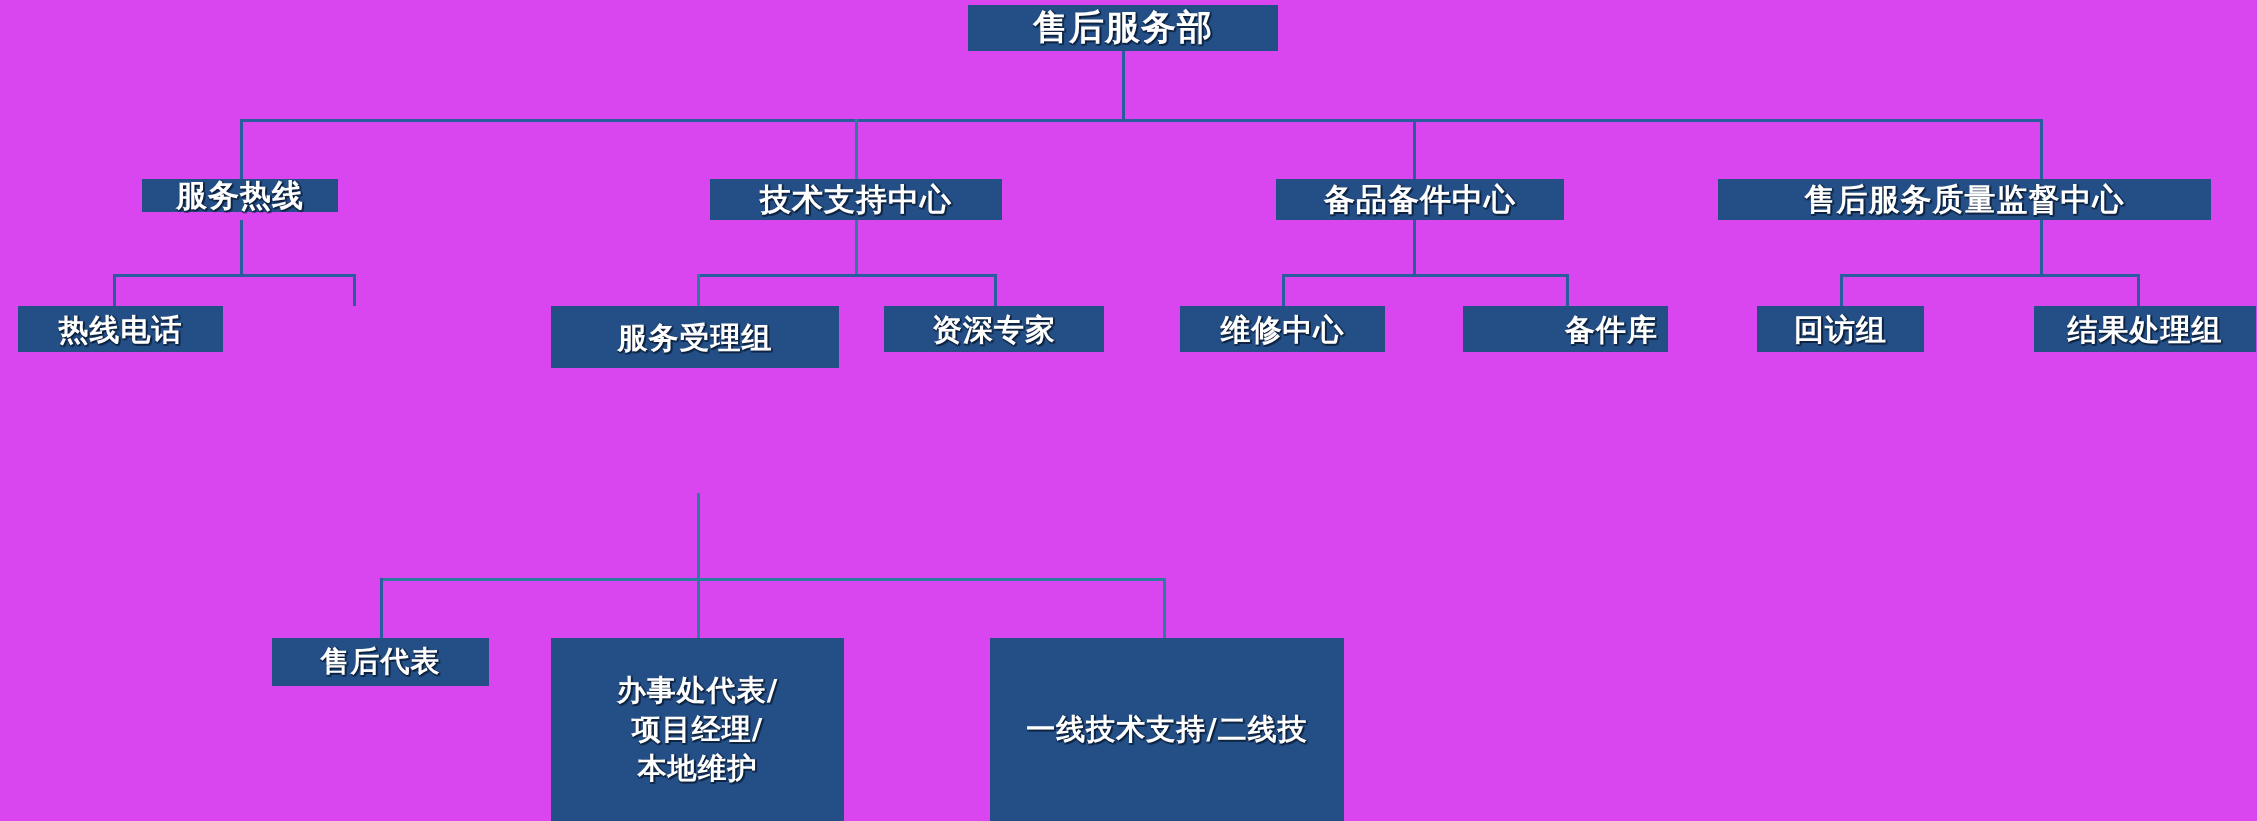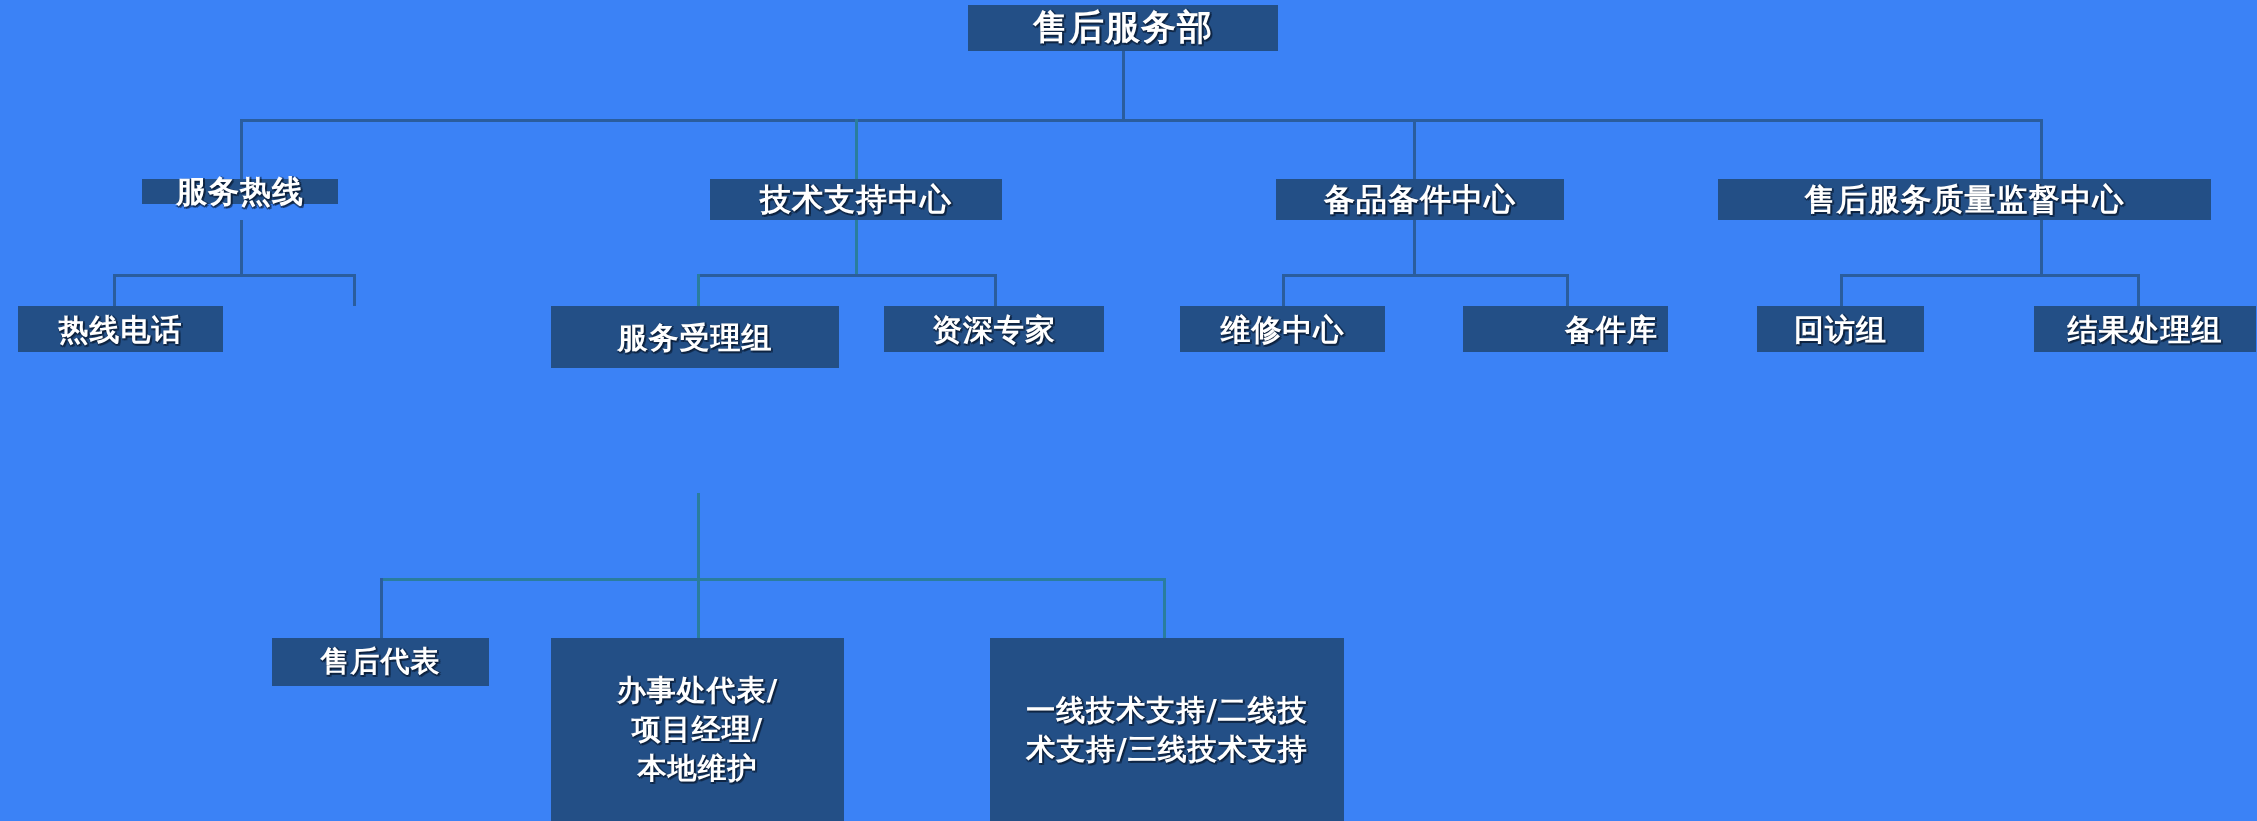--- a/index.html
+++ b/index.html
@@ -4,21 +4,21 @@
 <title>org-chart</title>
 <style>
   html,body{margin:0;padding:0;background:#000;}
   body{
     font-family:"DejaVu Sans","Liberation Sans",sans-serif;
   }
   #stage{
     position:relative;
     width:2257px;
     height:821px;
-    background:#3b82f6;
+    background:#d946ef;
     overflow:hidden;
   }
   
   .node{
     position:absolute;
     box-sizing:border-box;
     background:#234f86;
     color:#ffffff;
     display:flex;
     align-items:center;
@@ -84,21 +84,21 @@
   <div class="ln v teal" style="left:697px;top:493px;height:85px;"></div>
   <div class="ln h teal" style="left:380px;top:578px;width:786px;"></div>
   <div class="ln v blue" style="left:380px;top:578px;height:60px;"></div>
   <div class="ln v teal" style="left:697px;top:578px;height:60px;"></div>
   <div class="ln v teal" style="left:1163px;top:578px;height:60px;"></div>
 
   <div class="node lvl0" style="left:968px;top:5px;width:310px;height:46px;">
     <span>售后服务部</span>
   </div>
 
-  <div class="node lvl1" style="left:142px;top:179px;width:196px;height:25px;">
+  <div class="node lvl1" style="left:142px;top:179px;width:196px;height:33px;">
     <span>服务热线</span>
   </div>
 
   <div class="node lvl1" style="left:710px;top:179px;width:292px;height:41px;">
     <span>技术支持中心</span>
   </div>
 
   <div class="node lvl1" style="left:1276px;top:179px;width:288px;height:41px;">
     <span>备品备件中心</span>
   </div>
@@ -141,16 +141,15 @@
   </div>
 
   <div class="node lvl3 multi" style="left:551px;top:638px;width:293px;height:183px;flex-direction:column;">
     <span>办事处代表/</span>
     <span>项目经理/</span>
     <span>本地维护</span>
   </div>
 
   <div class="node lvl3 multi" style="left:990px;top:638px;width:354px;height:183px;flex-direction:column;">
     <span>一线技术支持/二线技</span>
-    <span>术支持/三线技术支持</span>
   </div>
 
 </div>
 
 </body></html>

